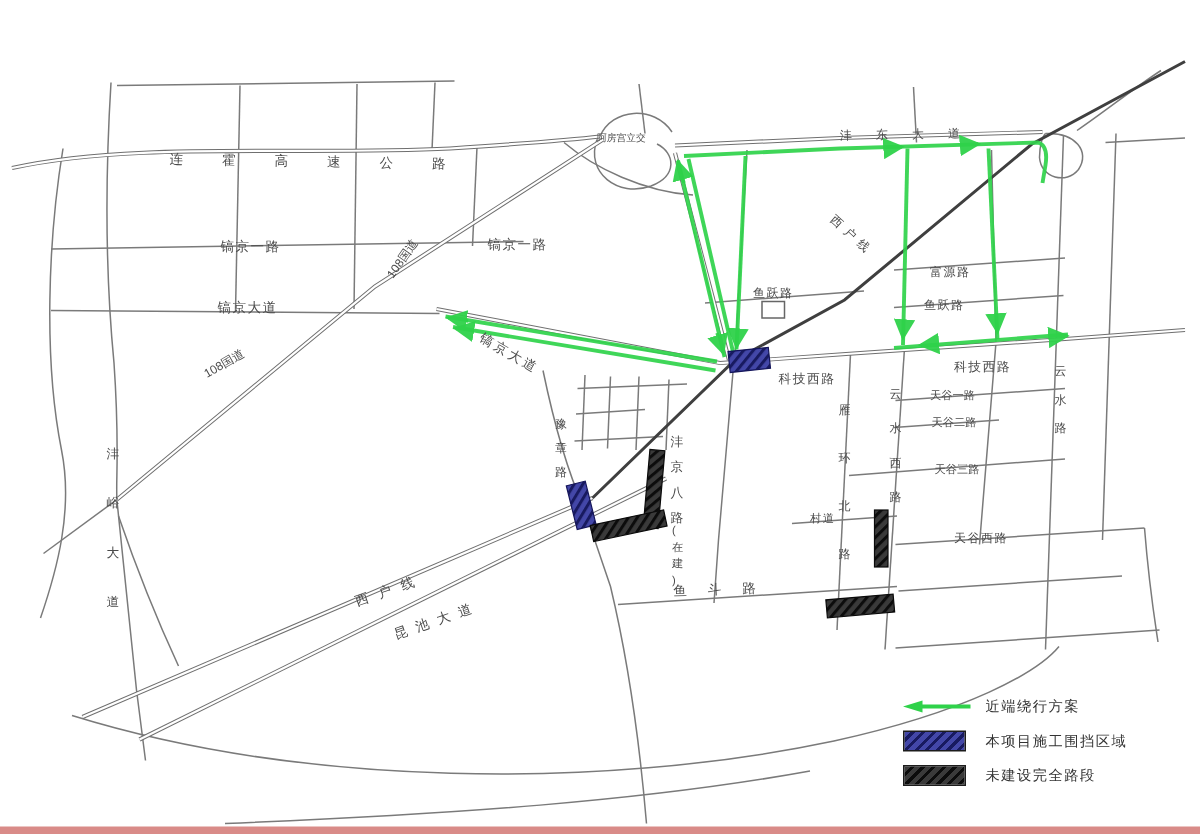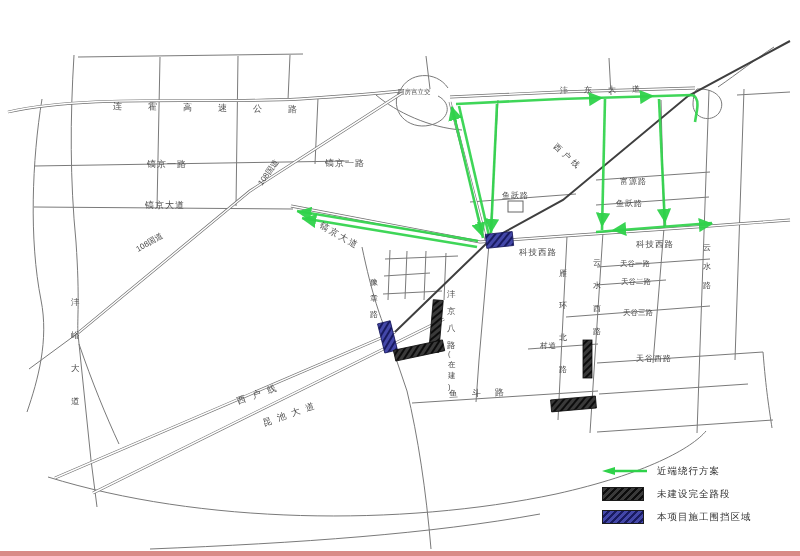--- a/index.html
+++ b/index.html
@@ -183,26 +183,26 @@
       <span class="legend-sym">
         <svg width="46" height="10">
             <line x1="10" y1="5" x2="45" y2="5" stroke="#2fd24a" stroke-width="2.6"></line>
             <polygon points="0,5 13,1 13,9" fill="#2fd24a"></polygon>
           </svg>
       </span>
       <span class="legend-label">近端绕行方案</span>
     </div>
     <div class="legend-row">
       <span class="legend-sym">
+          <span class="swatch blue"></span>
+        </span>
+      <span class="legend-label">本项目施工围挡区域</span>
+    </div>
+    <div class="legend-row">
+      <span class="legend-sym">
           <span class="swatch dark"></span>
         </span>
       <span class="legend-label">未建设完全路段</span>
     </div>
-    <div class="legend-row">
-      <span class="legend-sym">
-          <span class="swatch blue"></span>
-        </span>
-      <span class="legend-label">本项目施工围挡区域</span>
-    </div>
   </div>
 
   <div class="bottom-bar"></div>
 </div>
 
 </body></html>

